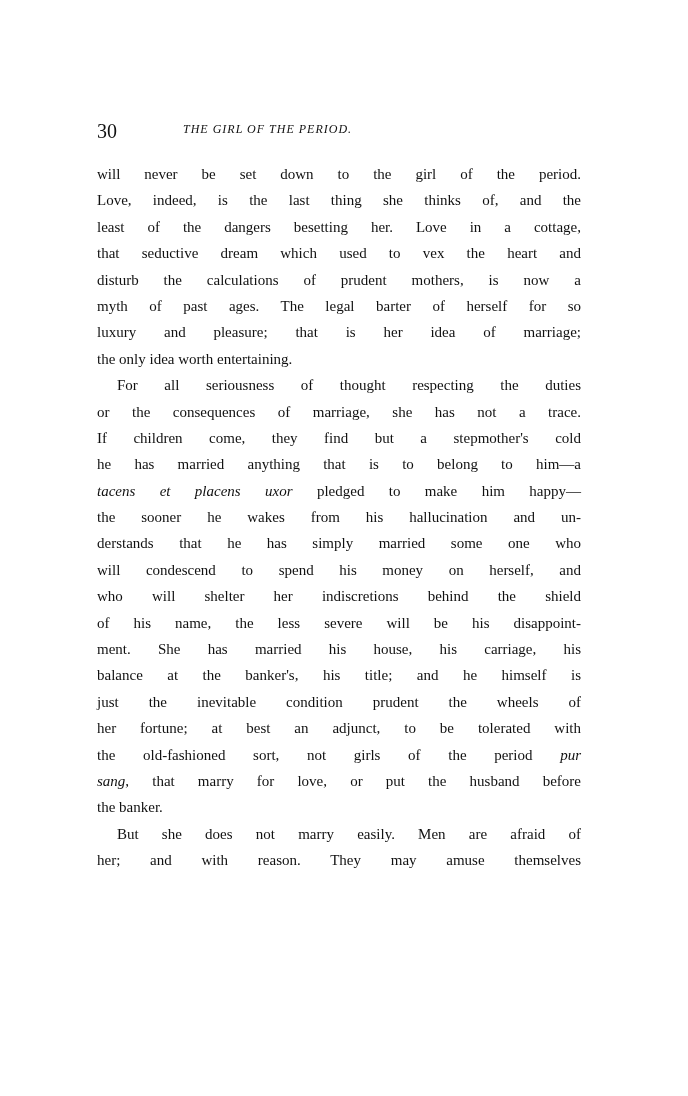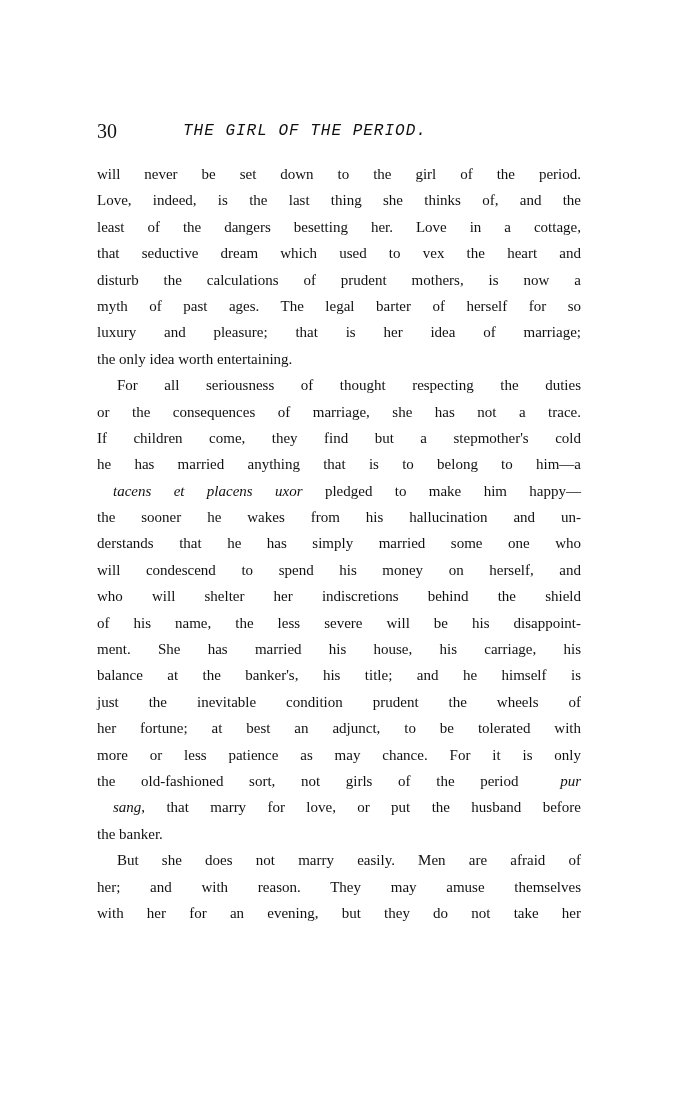--- a/index.html
+++ b/index.html
@@ -1,28 +1,28 @@
 <!DOCTYPE html>
 <html><head>
 <meta charset="utf-8">
 <style>
   html, body { margin:0; padding:0; background:#ffffff; }
   body { width:688px; height:1096px; position:relative; overflow:hidden; }
   .page { position:absolute; left:0; top:16px; width:620px; height:1096px; background:#fff; color:#111; }
   .header { position:absolute; top:104px; left:97px; width:484px; height:28px;
             font-family:"DejaVu Serif", serif; }
   .page-num { position:absolute; left:0; top:0; font-size:20px; font-family:"Liberation Serif", serif; }
-  .running-title { position:absolute; left:86px; top:2px; font-size:16px; font-style:italic;
-                   letter-spacing:1px; font-family:Liberation Mono, monospace; }
+  .running-title { position:absolute; left:86px; top:2px; font-size:12px; font-style:italic;
+                   letter-spacing:1px; font-family:Liberation Serif, serif; }
   .body { position:absolute; left:97px; top:145px; width:484px;
           font-family:"Liberation Serif", serif; font-size:15px; line-height:26.4px; }
   .line { display:block; text-align:justify; text-align-last:justify; white-space:nowrap; height:26.4px; }
   .line.last { text-align-last:left; }
   .line.indent { padding-left:20px; }
-  .it { font-style:italic;margin-left:16px; }
+  .it { font-style:italic; }
 </style>
 </head>
 <body>
 
 <div class="page">
   <div class="header">
     <span class="page-num">30</span>
     <span class="running-title">THE GIRL OF THE PERIOD.</span>
   </div>
   <div class="body" id="body-text">
@@ -41,21 +41,19 @@
       <span class="line"><span class="it">tacens et placens uxor</span><span> pledged to make him happy—</span></span>
       <span class="line"><span>the sooner he wakes from his hallucination and un-</span></span>
       <span class="line"><span>derstands that he has simply married some one who</span></span>
       <span class="line"><span>will condescend to spend his money on herself, and</span></span>
       <span class="line"><span>who will shelter her indiscretions behind the shield</span></span>
       <span class="line"><span>of his name, the less severe will be his disappoint-</span></span>
       <span class="line"><span>ment.  She has married his house, his carriage, his</span></span>
       <span class="line"><span>balance at the banker's, his title; and he himself is</span></span>
       <span class="line"><span>just the inevitable condition prudent the wheels of</span></span>
       <span class="line"><span>her fortune; at best an adjunct, to be tolerated with</span></span>
-      <span class="line"><span>more or less patience as may chance.  For it is only</span></span>
       <span class="line"><span>the old-fashioned sort, not girls of the period </span><span class="it">pur</span></span>
       <span class="line"><span class="it">sang</span><span>, that marry for love, or put the husband before</span></span>
       <span class="line last"><span>the banker.</span></span>
       <span class="line indent"><span>But she does not marry easily.  Men are afraid of</span></span>
       <span class="line"><span>her; and with reason.  They may amuse themselves</span></span>
-      <span class="line"><span>with her for an evening, but they do not take her</span></span>
     </div>
 </div>
 
 </body></html>

